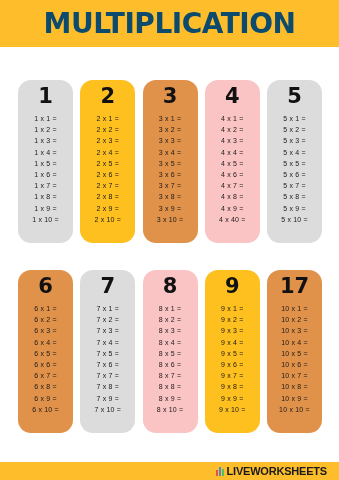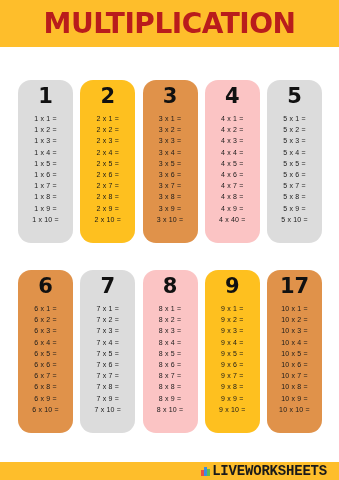--- a/index.html
+++ b/index.html
@@ -25,21 +25,21 @@
     background: #febe2b;
     display: flex;
     align-items: center;
     justify-content: center;
   }
   .header-title {
     font-family: "DejaVu Sans", sans-serif;
     font-weight: bold;
     font-size: 28px;
     letter-spacing: -0.5px;
-    color: #b91c1c;
+    color: #0c4a6e;
     line-height: 1;
     white-space: nowrap;
     text-align: right;
   }
 
   
   .sheet {
     position: absolute;
     left: 0;
     top: 47px;
@@ -121,23 +121,23 @@
     position: relative;
   }
   .brand-logo i {
     position: absolute;
     display: block;
   }
   .bl-1 { left: 0;   top: 3px; width: 2.5px; height: 6px; background: #e8533f; }
   .bl-2 { left: 3px; top: 0;   width: 2.5px; height: 9px; background: #3f8ede; }
   .bl-3 { left: 6px; top: 2px; width: 2.5px; height: 7px; background: #5bbd52; }
   .brand-text {
-    font-family: Liberation Mono, monospace;
+    font-family: Liberation Sans, sans-serif;
     font-weight: bold;
-    font-size: 14px;
+    font-size: 11px;
     color: #1a1a1a;
     letter-spacing: -0.2px;
     line-height: 1;
   }
 </style>
 </head>
 <body>
 
 <div class="header-band">
   <div class="header-title">MULTIPLICATION</div>

